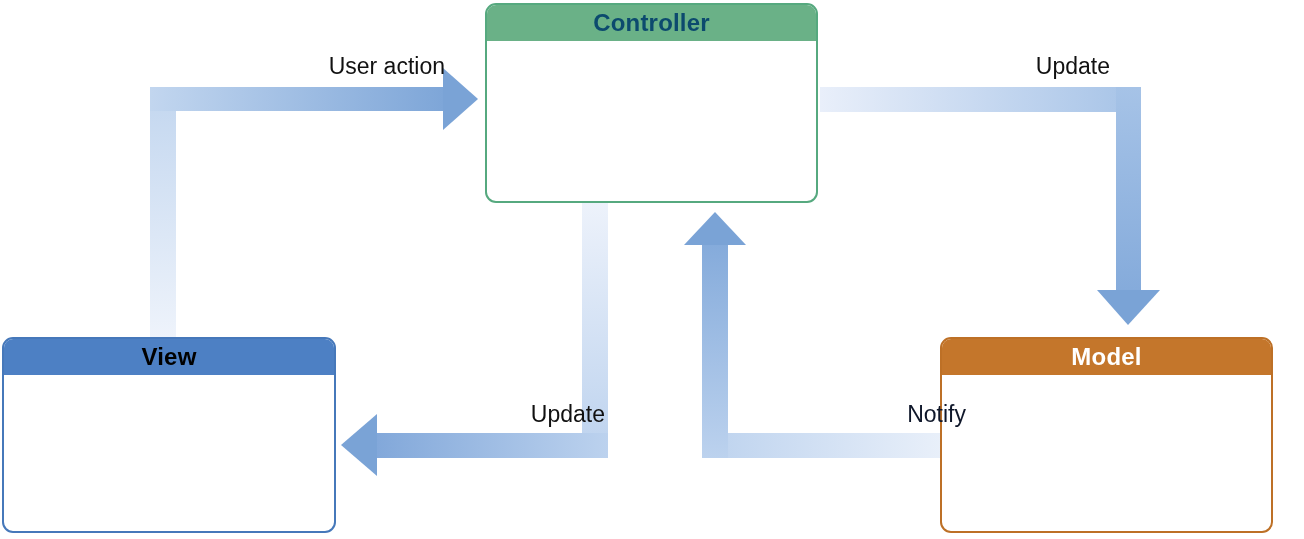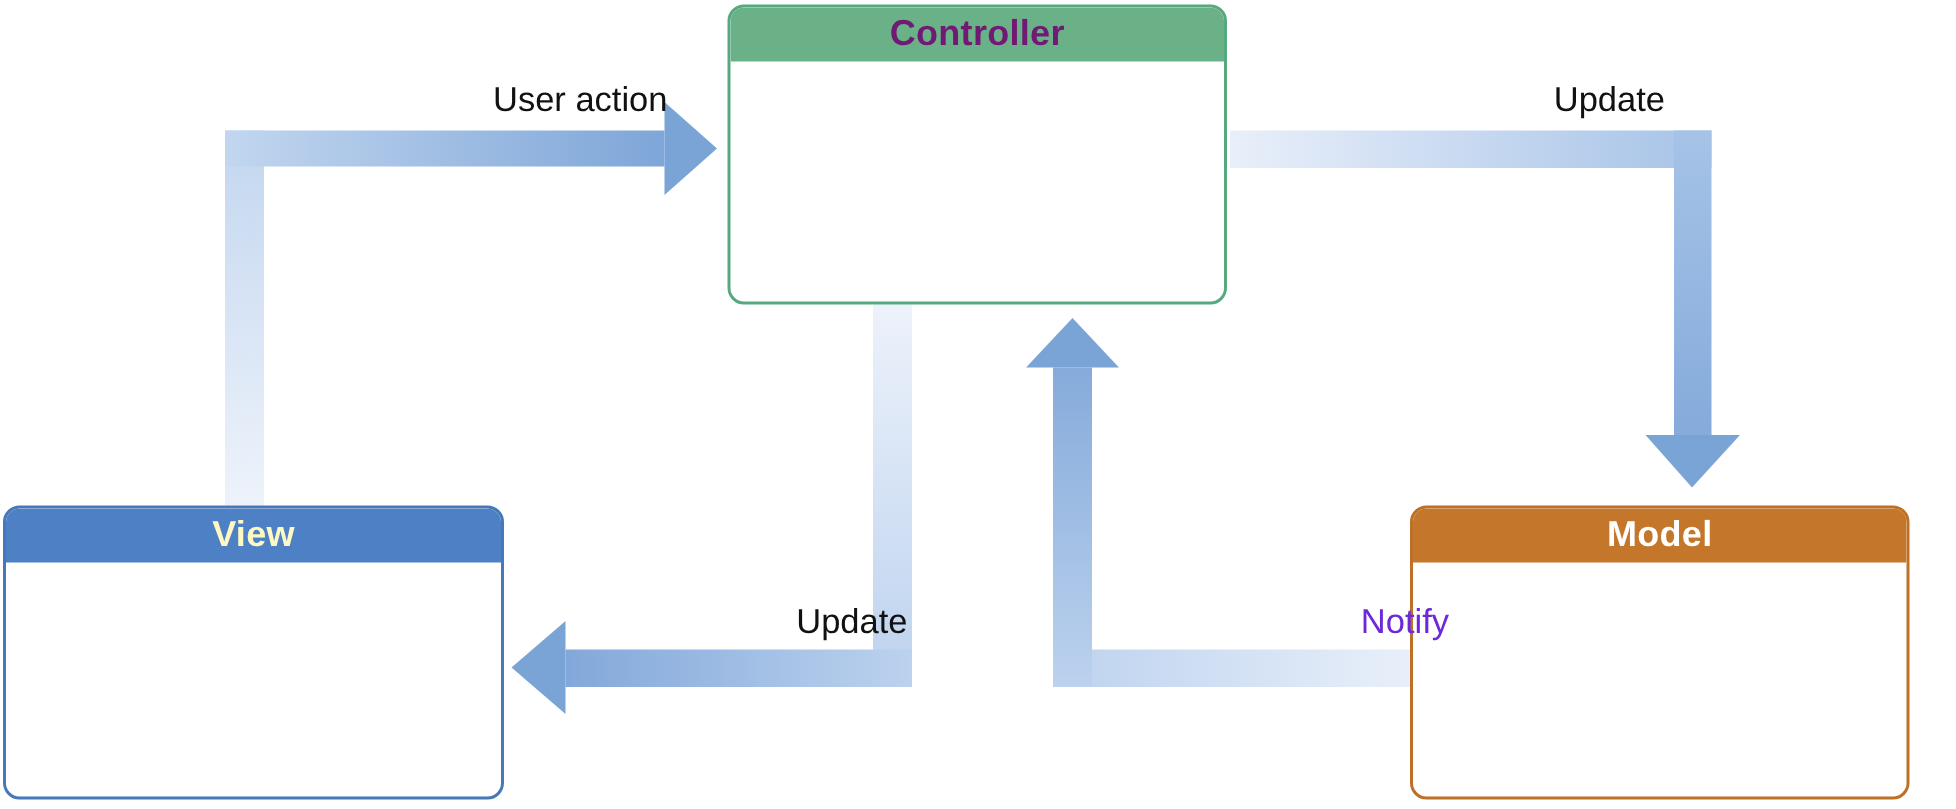--- a/index.html
+++ b/index.html
@@ -110,38 +110,38 @@
     </g>
 
     <g>
       <rect x="702" y="433" width="268" height="25" fill="url(#grad-no-h)"></rect>
       <rect x="702" y="245" width="26" height="213" fill="url(#grad-no-v)"></rect>
       <polygon points="684,245 746,245 715,212" fill="#7aa3d6"></polygon>
     </g>
   </svg>
 
   <div class="node" id="node-controller" style="border-color: rgb(86, 169, 127);">
-    <div class="node-header" style="background-color: rgb(106, 177, 135); color: #701a75;">
+    <div class="node-header" style="background-color: rgb(106, 177, 135); color: #0c4a6e;">
       <span>Controller</span>
     </div>
     <div class="node-body"></div>
   </div>
 
   <div class="node" id="node-view" style="border-color: rgb(70, 120, 186);">
-    <div class="node-header" style="background-color: rgb(77, 128, 196); color: #fef9c3;">
+    <div class="node-header" style="background-color: rgb(77, 128, 196); color: #000000;">
       <span>View</span>
     </div>
     <div class="node-body"></div>
   </div>
 
   <div class="node" id="node-model" style="border-color: rgb(189, 112, 38);">
     <div class="node-header" style="background-color: rgb(196, 118, 43); color: rgb(255, 255, 255);">
       <span>Model</span>
     </div>
     <div class="node-body"></div>
   </div>
 
   <div class="arrow-label" id="label-user-action" style="color: rgb(17, 17, 17);">User action</div>
   <div class="arrow-label" id="label-update-model" style="color: rgb(17, 17, 17);">Update</div>
   <div class="arrow-label" id="label-update-view" style="color: rgb(17, 17, 17);">Update</div>
-  <div class="arrow-label" id="label-notify" style="color: #6d28d9;">Notify</div>
+  <div class="arrow-label" id="label-notify" style="color: #0f172a;">Notify</div>
 
 </div>
 
 </body></html>

